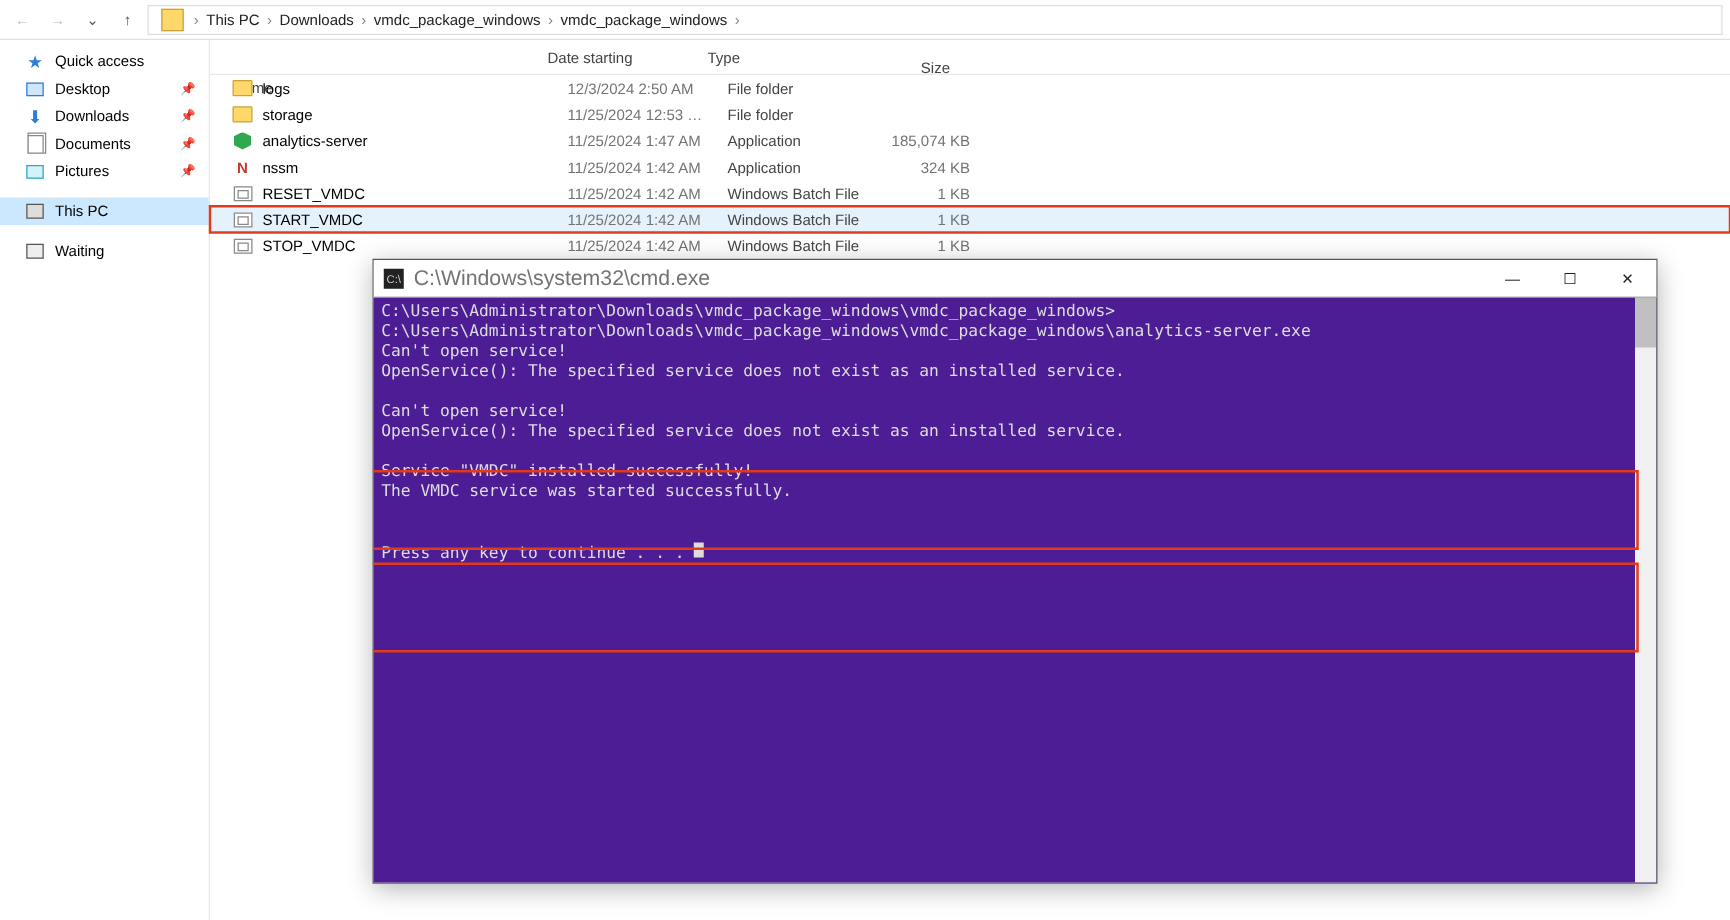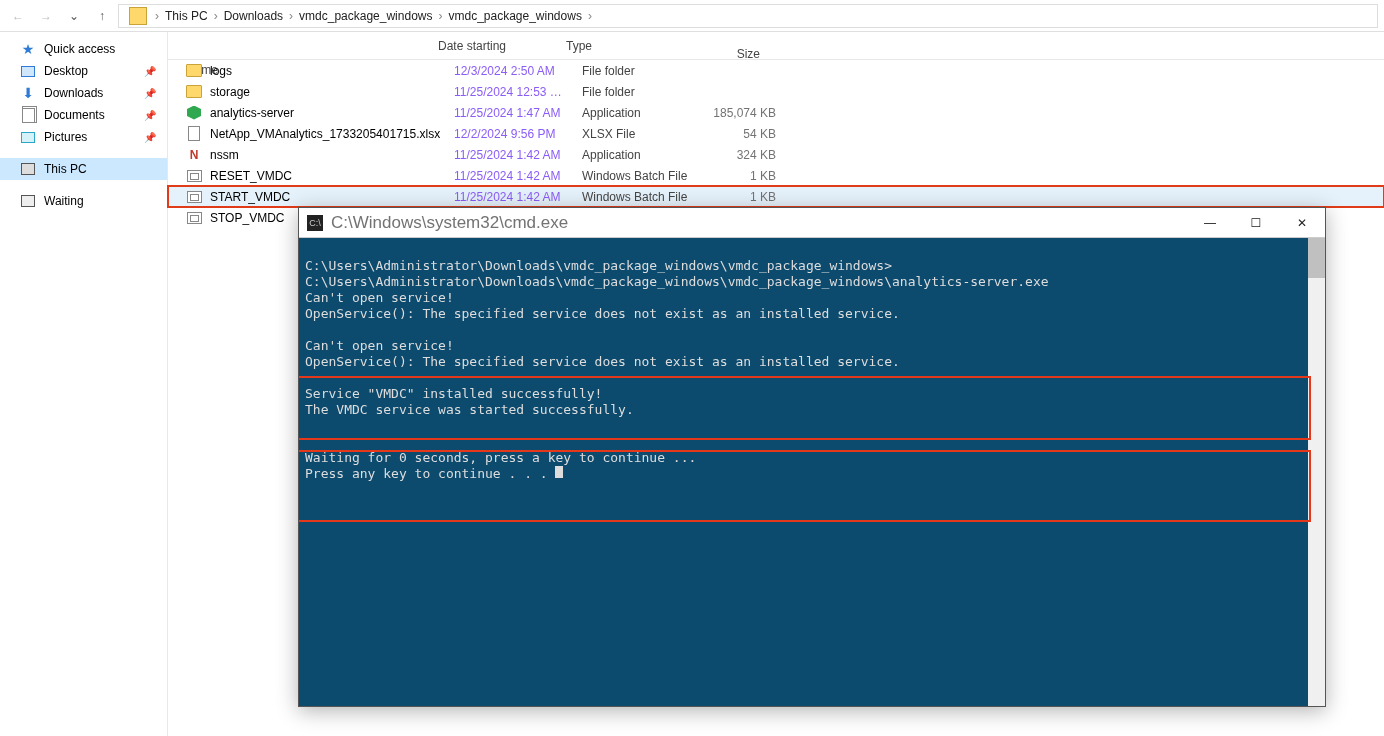--- a/index.html
+++ b/index.html
@@ -43,40 +43,40 @@
   .col-headers{display:flex;align-items:center;height:28px;border-bottom:1px solid #e8e8e8;color:#444;}
   .col-name{width:270px;padding-left:18px;margin-top:48px;}
   .col-date{width:128px;}
   .col-type{width:124px;}
   .col-size{width:80px;text-align:right;padding-right:10px;margin-top:16px;}
   .file-list{}
   .file-row{display:flex;align-items:center;height:21px;padding-left:18px;}
   .file-row.highlighted{outline:2px solid #e13c1a;outline-offset:-1px;background:#e6f2fb;}
   .file-icon{width:16px;height:16px;margin-right:8px;display:flex;align-items:center;justify-content:center;}
   .cell-name{width:244px;white-space:nowrap;overflow:hidden;}
-  .cell-date{width:128px;color:#8b5cf6;}
+  .cell-date{width:128px;color:#737373;}
   .cell-type{width:124px;color:#444;}
   .cell-size{width:80px;text-align:right;padding-right:10px;color:#737373;}
   
   .cmd-window{
     position:absolute;
     left:298px;top:207px;
     width:1028px;height:500px;
     background:#fff;
     border:1px solid #555;
     box-shadow:0 4px 20px rgba(0,0,0,0.3);
     display:flex;flex-direction:column;
     z-index:10;
   }
   .cmd-titlebar{height:30px;background:#fff;display:flex;align-items:center;padding-left:8px;border-bottom:1px solid #ccc;}
   .cmd-appicon{width:16px;height:16px;background:#222;margin-right:8px;display:flex;align-items:center;justify-content:center;color:#ccc;font-size:9px;}
   .cmd-title{flex:1;font-size:17px;color:#737373;}
   .cmd-winbtns{display:flex;}
   .cmd-winbtn{width:46px;height:30px;display:flex;align-items:center;justify-content:center;color:#222;cursor:pointer;}
-  .cmd-body{flex:1;background:#0c4a6e;color:#ddd;font-family:Consolas,monospace;font-size:13px;line-height:16px;padding:20px 6px;overflow:hidden;position:relative;}
+  .cmd-body{flex:1;background:#4c1d95;color:#ddd;font-family:Consolas,monospace;font-size:13px;line-height:16px;padding:4px 6px;overflow:hidden;position:relative;}
   .cmd-scroll{position:absolute;right:0;top:0;bottom:0;width:17px;background:#f0f0f0;}
   .cmd-thumb{position:absolute;right:0;top:0;width:17px;height:40px;background:#c0c0c0;}
   .highlight-box{border:2px solid #e5371a;position:absolute;pointer-events:none;}
   .cursor-blk{display:inline-block;width:8px;height:12px;background:#ddd;vertical-align:baseline;}
   .folder-ico{width:16px;height:13px;background:#ffd86b;border:1px solid #caa23a;border-radius:1px;}
   .green-ico{width:14px;height:14px;background:#2fa84f;clip-path:polygon(50% 0,100% 25%,100% 75%,50% 100%,0 75%,0 25%);}
   .doc-ico{width:12px;height:15px;border:1px solid #888;background:#fff;}
   .n-ico{width:14px;height:14px;background:#fff;color:#c0392b;font-weight:bold;font-size:12px;line-height:14px;text-align:center;}
   .bat-ico{width:15px;height:12px;border:1px solid #888;background:#fff;position:relative;}
   .bat-ico::after{content:"";position:absolute;left:2px;top:2px;width:7px;height:5px;border:1px solid #888;}
@@ -191,29 +191,20 @@
           <span class="file-icon">
             <span class="green-ico"></span>
           </span>
           <span class="cell-name">analytics-server</span>
           <span class="cell-date">11/25/2024 1:47 AM</span>
           <span class="cell-type">Application</span>
           <span class="cell-size">185,074 KB</span>
         </div>
         <div class="file-row">
           <span class="file-icon">
-            <span class="doc-ico"></span>
-          </span>
-          <span class="cell-name">NetApp_VMAnalytics_1733205401715.xlsx</span>
-          <span class="cell-date">12/2/2024 9:56 PM</span>
-          <span class="cell-type">XLSX File</span>
-          <span class="cell-size">54 KB</span>
-        </div>
-        <div class="file-row">
-          <span class="file-icon">
             <span class="n-ico">N</span>
           </span>
           <span class="cell-name">nssm</span>
           <span class="cell-date">11/25/2024 1:42 AM</span>
           <span class="cell-type">Application</span>
           <span class="cell-size">324 KB</span>
         </div>
         <div class="file-row">
           <span class="file-icon">
             <span class="bat-ico"></span>
@@ -262,21 +253,20 @@
         <div>Can't open service!</div>
         <div>OpenService(): The specified service does not exist as an installed service.</div>
         <div>&nbsp;</div>
         <div>Can't open service!</div>
         <div>OpenService(): The specified service does not exist as an installed service.</div>
         <div>&nbsp;</div>
         <div>Service "VMDC" installed successfully!</div>
         <div>The VMDC service was started successfully.</div>
         <div>&nbsp;</div>
         <div>&nbsp;</div>
-        <div>Waiting for 0 seconds, press a key to continue ...</div>
         <div>Press any key to continue . . . <span class="cursor-blk"></span></div>
       </div>
     <div class="cmd-scroll">
       <div class="cmd-thumb"></div>
     </div>
 
     <div class="highlight-box" style="left:-4px;top:138px;width:1016px;height:64px;"></div>
     <div class="highlight-box" style="left:-4px;top:212px;width:1016px;height:72px;"></div>
   </div>
 </div>

